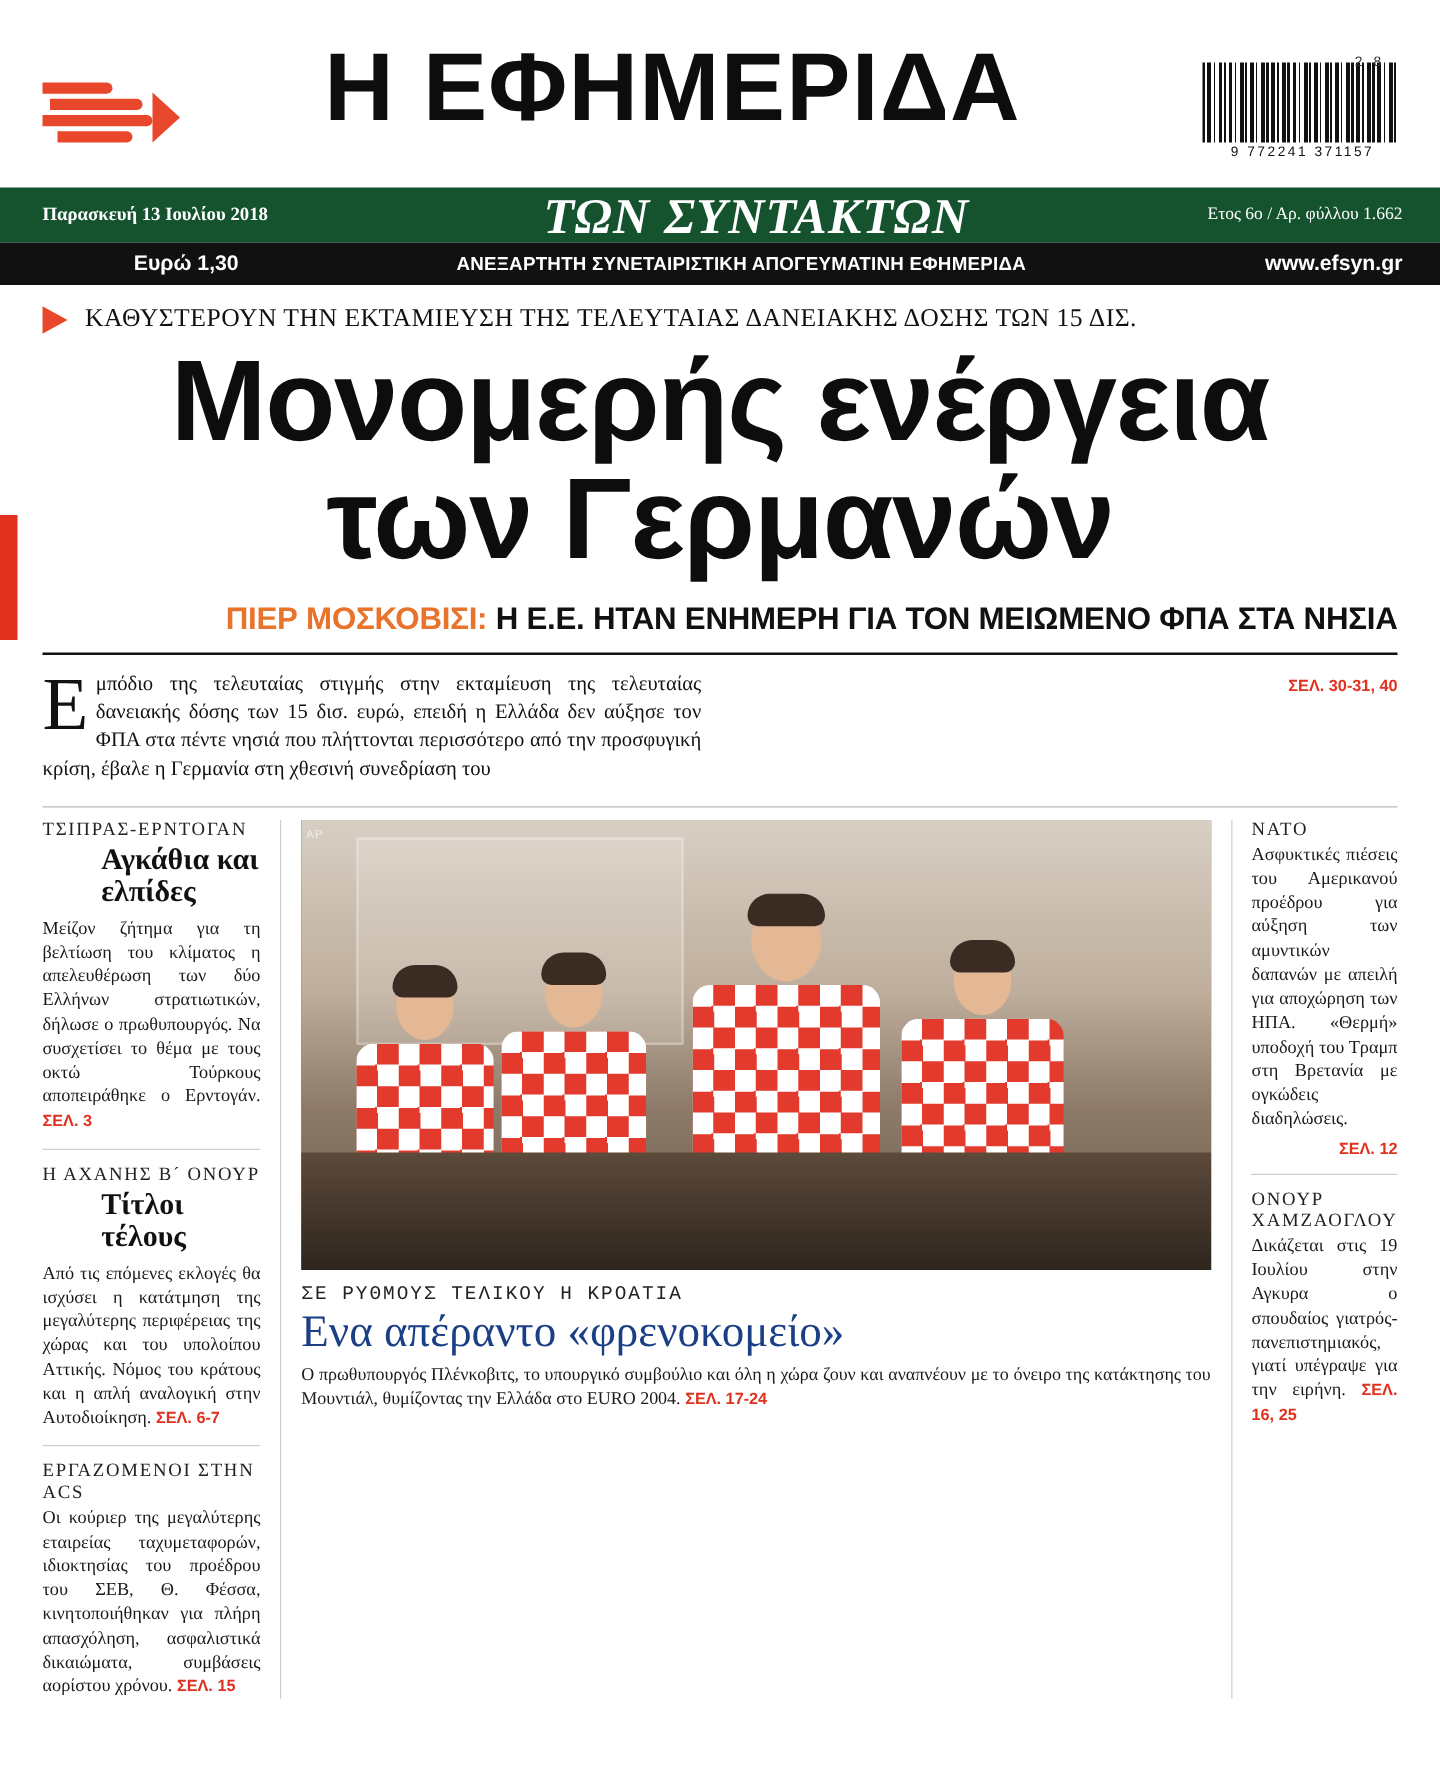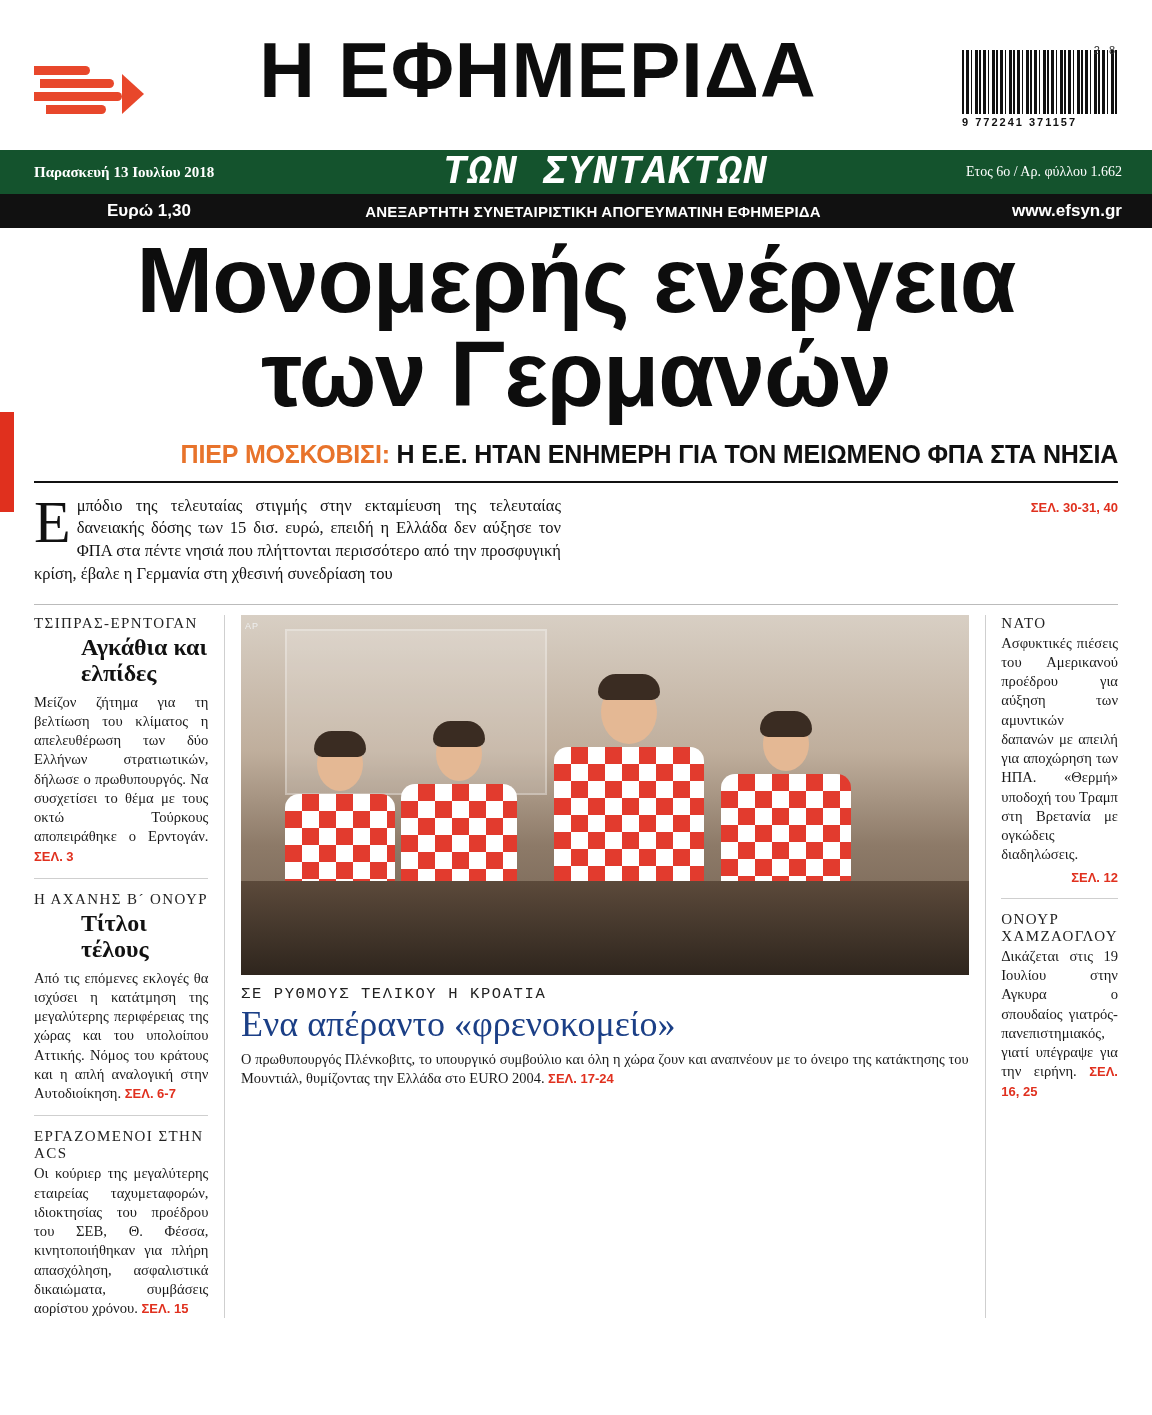--- a/index.html
+++ b/index.html
@@ -59,43 +59,43 @@
     font-weight: bold;
     font-size: 77px;
     letter-spacing: 1px;
     line-height: 0.95;
     color: #0d0d0d;
     padding-right: 20px;
   }
   .barcode-wrap {
     flex: 0 0 auto;
     width: 160px;
+    text-align: center;
     margin-top: 16px;
-    font-weight: bold;
   }
   .barcode {
     height: 64px;
     width: 155px;
     background:
       repeating-linear-gradient(90deg,
         #111 0px, #111 2px, #fff 2px, #fff 4px,
         #111 4px, #111 7px, #fff 7px, #fff 9px,
         #111 9px, #111 10px, #fff 10px, #fff 13px,
         #111 13px, #111 16px, #fff 16px, #fff 17px);
   }
   .barcode-digits {
     font-family: "Liberation Sans", sans-serif;
     font-size: 11px;
     letter-spacing: 2px;
     margin-top: 2px;
     color: #111;
   }
   .barcode-issue {
     position: absolute;
-    right: 34px;
+    right: 44px;
     top: 44px;
     font-family: "Liberation Sans", sans-serif;
     font-size: 11px;
     letter-spacing: 3px;
     color: #333;
   }
 
   
   .red-band {
     background: #14532d;
@@ -106,21 +106,21 @@
     padding: 0 30px 0 34px;
     color: #fff;
   }
   .red-band .date {
     font-family: "Liberation Serif", serif;
     font-size: 15px;
     font-weight: bold;
     white-space: nowrap;
   }
   .red-band .sub-title {
-    font-family: Liberation Mono, monospace;
+    font-family: Liberation Serif, serif;
     font-weight: bold;
     font-style: italic;
     font-size: 40px;
     letter-spacing: 1px;
     color: #ffffff;
     margin-left: 30px;
   }
   .red-band .issue {
     font-family: "Liberation Serif", serif;
     font-size: 14px;
@@ -397,20 +397,24 @@
     <div class="sub-title">ΤΩΝ ΣΥΝΤΑΚΤΩΝ</div>
     <div class="issue">Ετος 6ο / Αρ. φύλλου 1.662</div>
   </div>
 
   <div class="black-band">
     <div class="price">Ευρώ 1,30</div>
     <div class="tagline">ΑΝΕΞΑΡΤΗΤΗ ΣΥΝΕΤΑΙΡΙΣΤΙΚΗ ΑΠΟΓΕΥΜΑΤΙΝΗ ΕΦΗΜΕΡΙΔΑ</div>
     <div class="site">www.efsyn.gr</div>
   </div>
 
+  <div class="kicker-row">
+    <div class="kicker-arrow"></div>
+    <div class="kicker-text">ΚΑΘΥΣΤΕΡΟΥΝ ΤΗΝ ΕΚΤΑΜΙΕΥΣΗ ΤΗΣ ΤΕΛΕΥΤΑΙΑΣ ΔΑΝΕΙΑΚΗΣ ΔΟΣΗΣ ΤΩΝ 15 ΔΙΣ.</div>
+  </div>
 
   <div class="headline">
     <span>Μονομερής ενέργεια</span>
     <span class="l2">των Γερμανών</span>
   </div>
 
   <div class="subhead">
     <span class="orange">ΠΙΕΡ ΜΟΣΚΟΒΙΣΙ:</span>
     <span class="dark">Η Ε.Ε. ΗΤΑΝ ΕΝΗΜΕΡΗ ΓΙΑ ΤΟΝ ΜΕΙΩΜΕΝΟ ΦΠΑ ΣΤΑ ΝΗΣΙΑ</span>
   </div>

